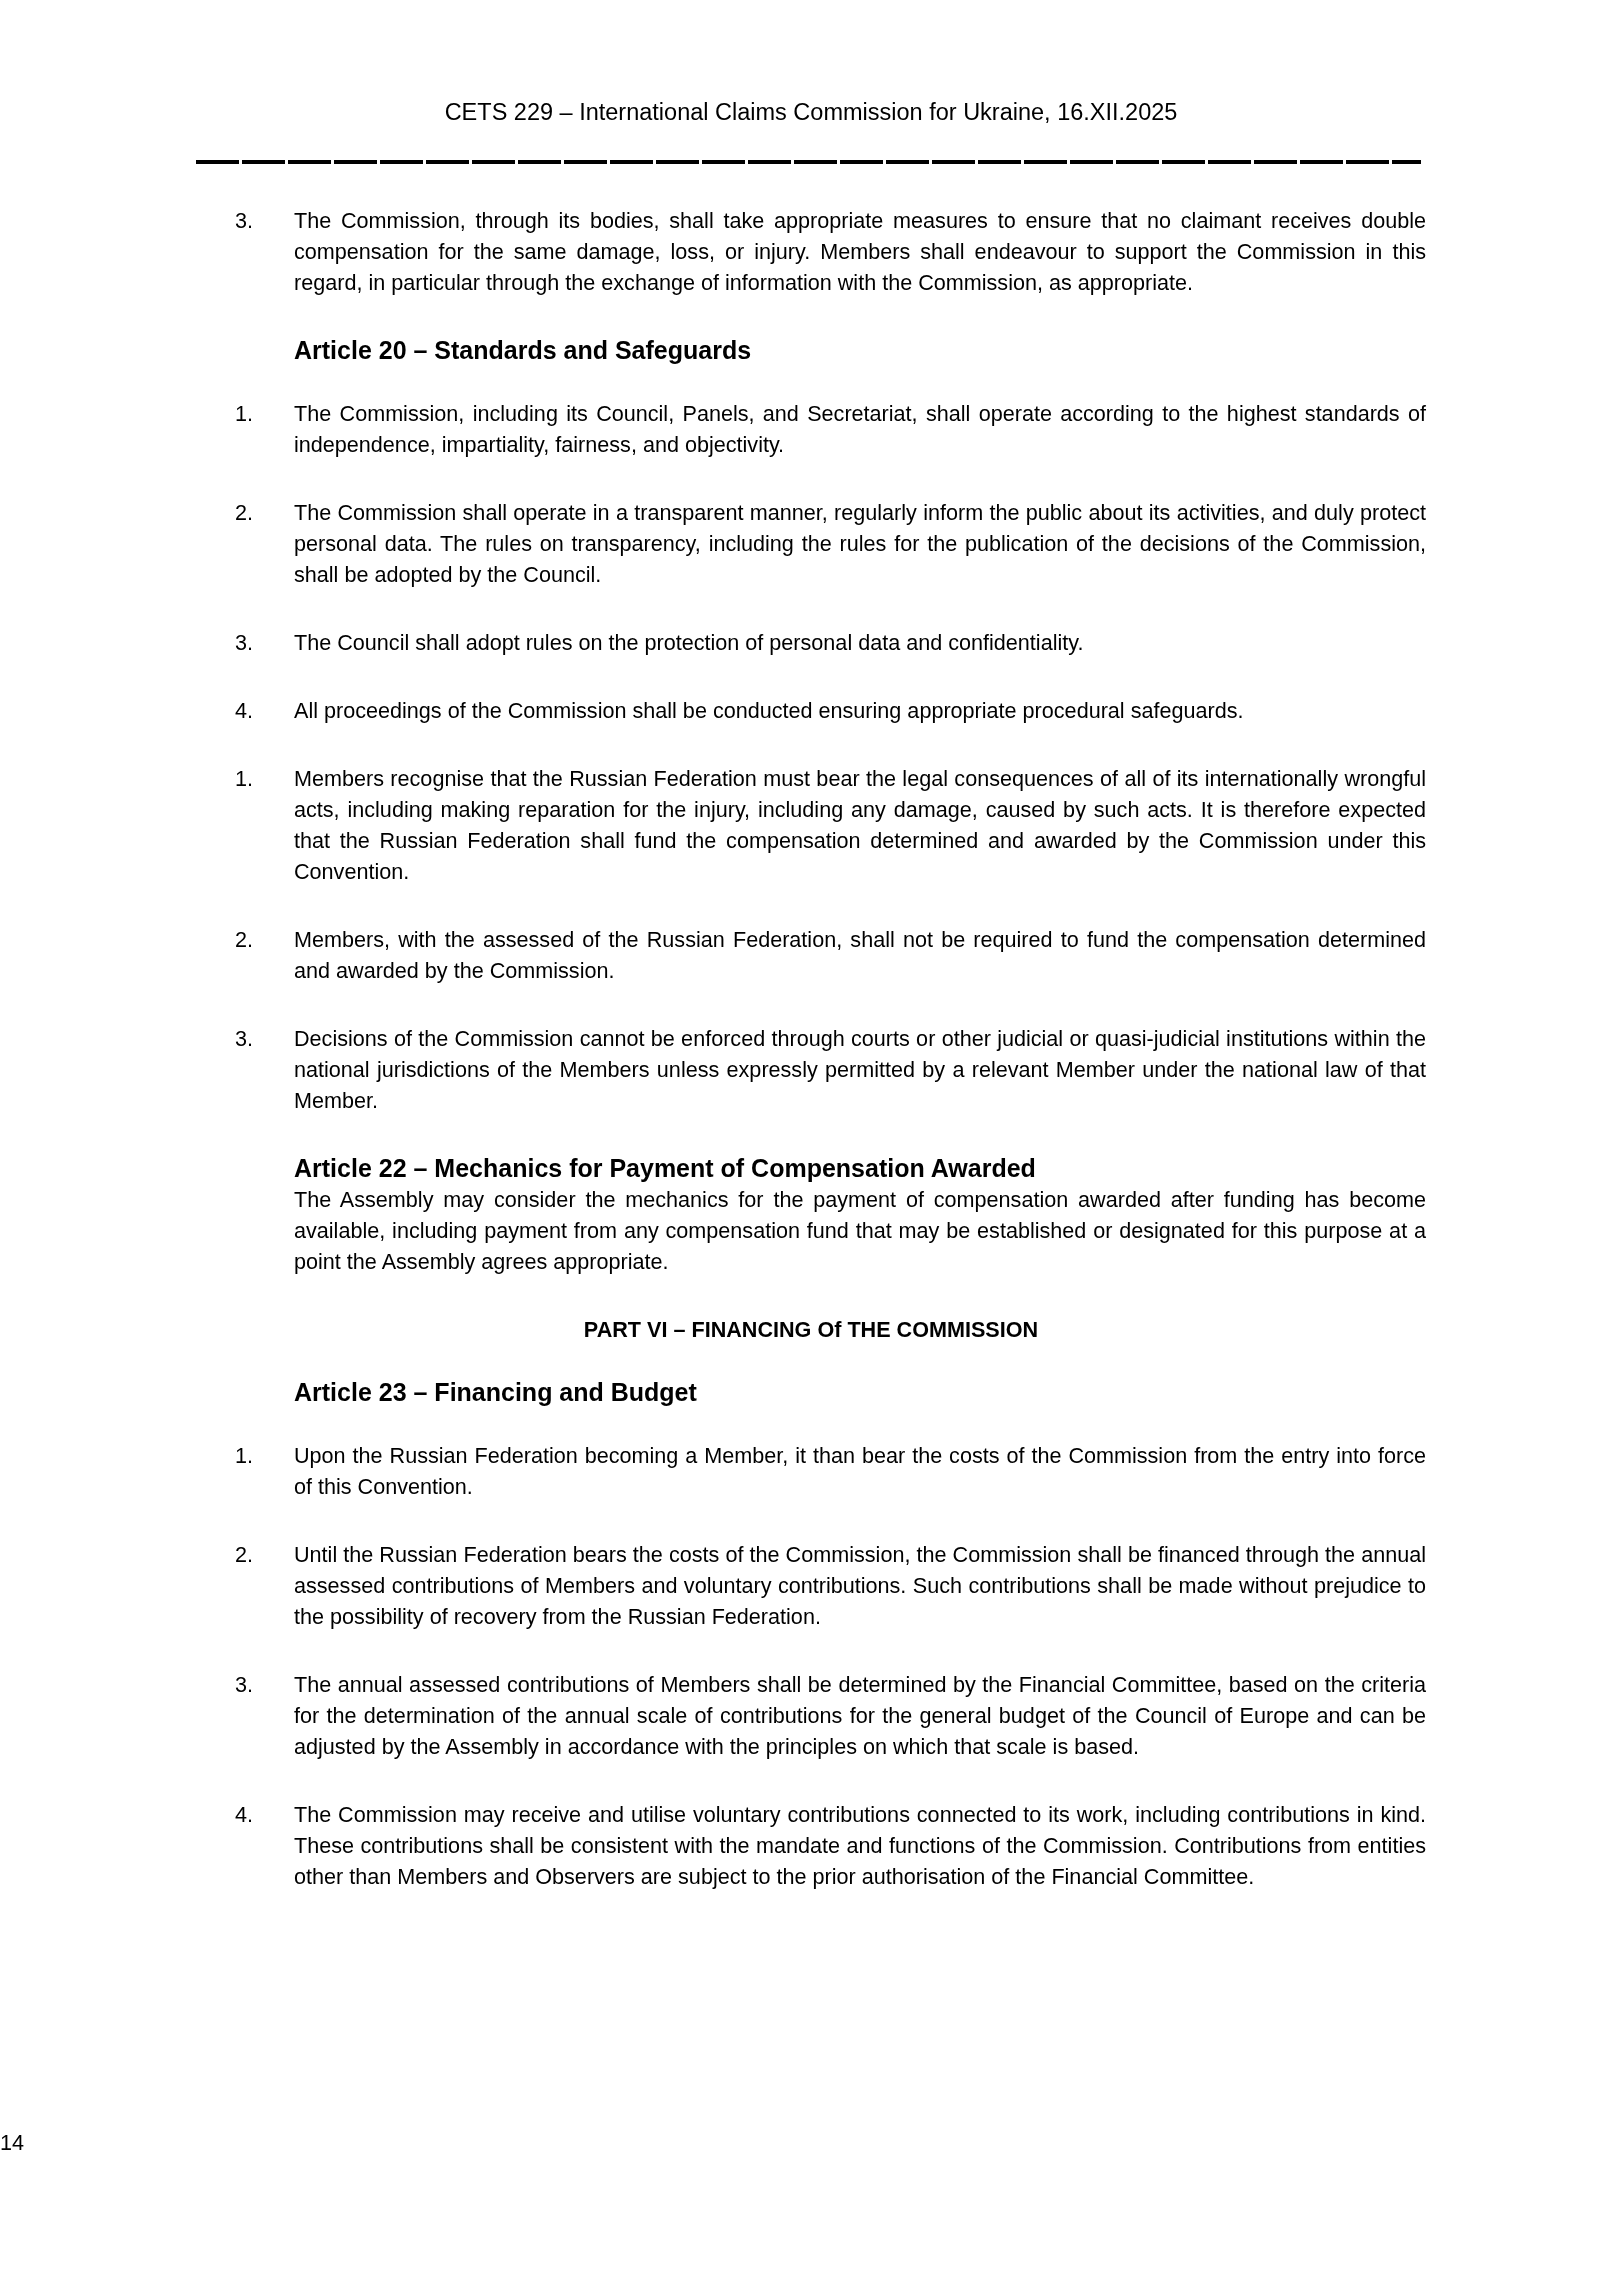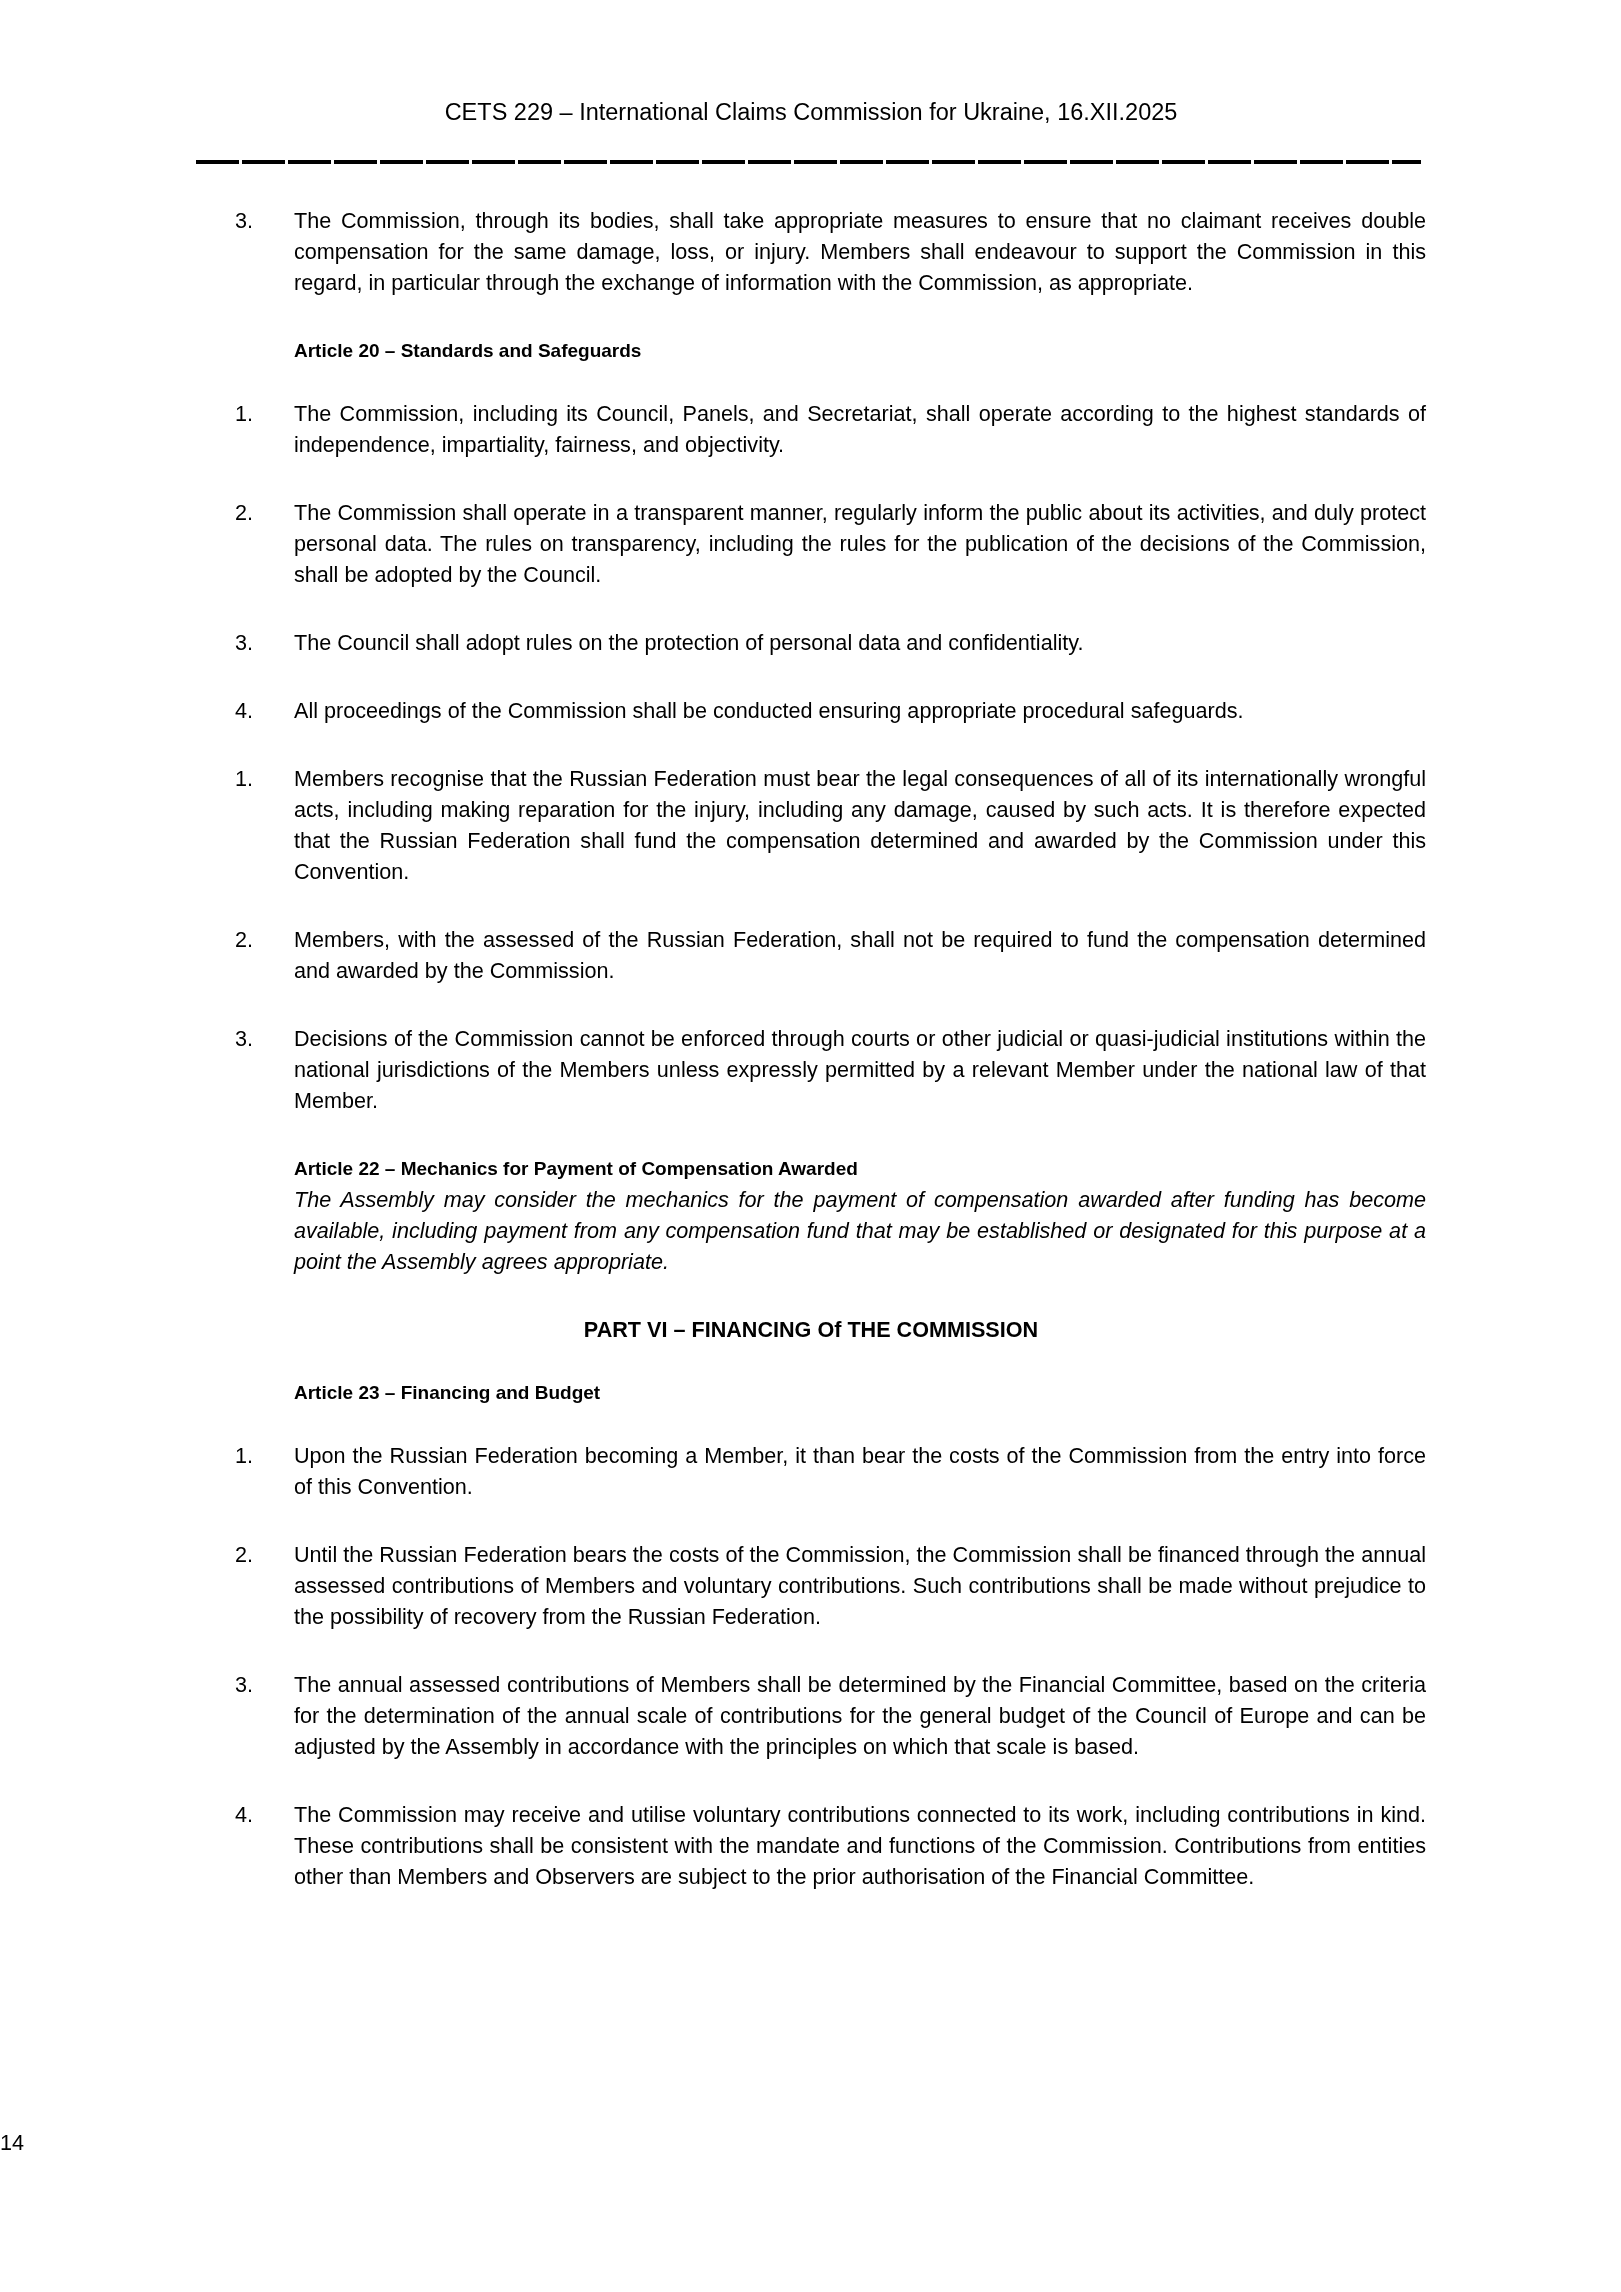--- a/index.html
+++ b/index.html
@@ -43,32 +43,31 @@
   .num {
     position: absolute;
     left: 39px;
     top: 0;
   }
   .txt {
     margin: 0;
     text-align: justify;
   }
   .article-heading {
-    font-size: 19px;
+    font-size: 25px;
     line-height: 31px;
     font-weight: bold;
     margin: 0 0 32px 98px;
   }
   .article-heading.tight {
     margin-bottom: 0;
   }
   .plain {
     margin: 0 0 37px 98px;
     text-align: justify;
-    font-style: italic;
   }
   .part-heading {
     font-size: 21.6px;
     line-height: 31px;
     font-weight: bold;
     margin: 0 0 32px 0;
     text-align: center;
   }
   .page-number {
     position: absolute;

